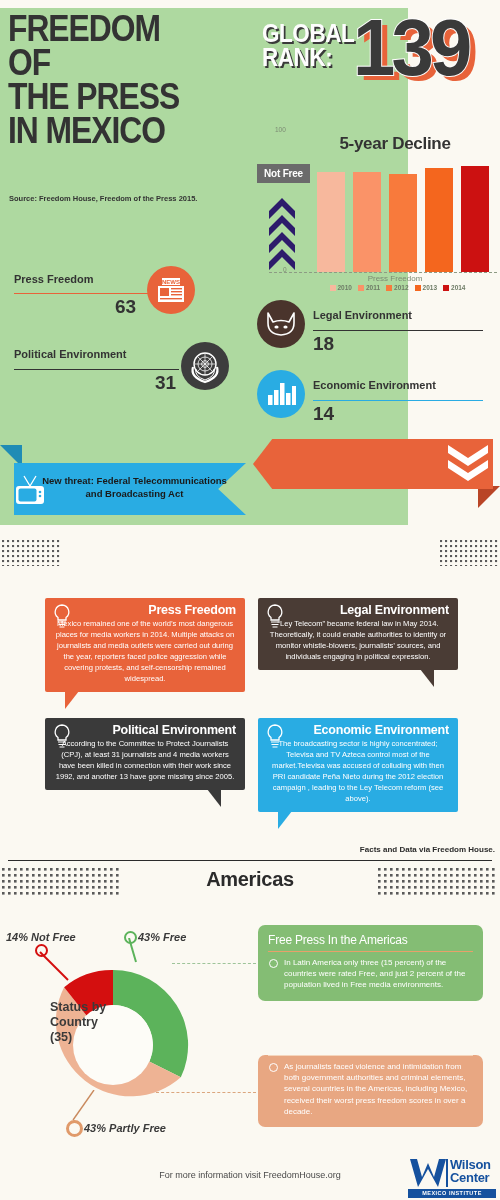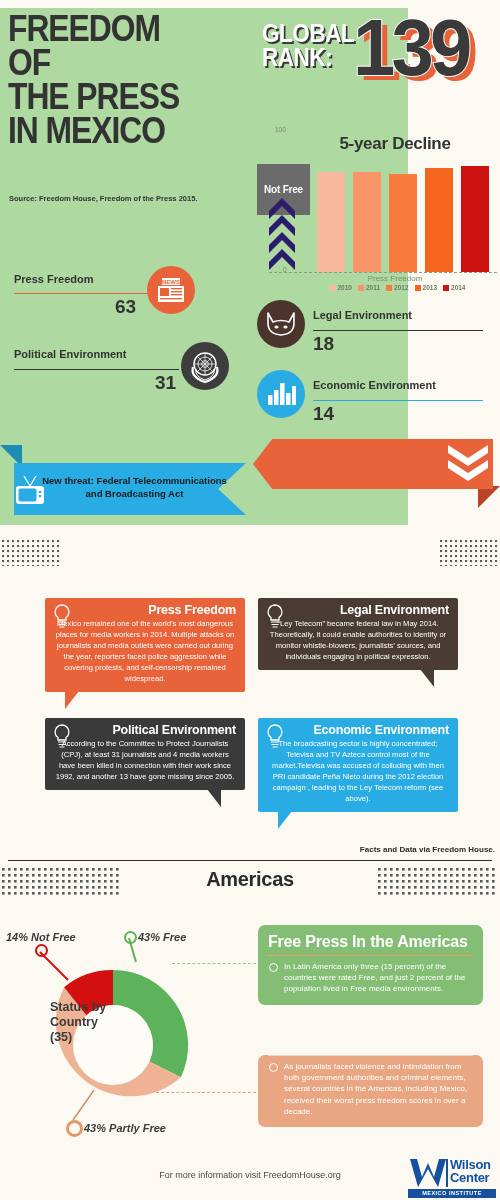--- a/index.html
+++ b/index.html
@@ -32,21 +32,21 @@
     -webkit-text-stroke:2px #fdfdfd;paint-order:stroke fill;transform:scaleX(0.95);}
 
   
   .chart{position:absolute;left:255px;top:118px;width:245px;height:165px;}
   .chart-title{position:absolute;left:40px;top:8px;width:200px;text-align:center;
     font-size:17px;font-weight:bold;color:#333;letter-spacing:-0.3px;}
   .axis-100{position:absolute;left:20px;top:0px;font-size:6.5px;color:#7c8a73;}
   .axis-0{position:absolute;left:28px;top:140px;font-size:6.5px;color:#7c8a73;}
   .baseline{position:absolute;left:14px;top:146px;width:228px;border-top:1px dashed #8d9b84;}
   .notfree{position:absolute;left:2px;top:38px;background:#6b6b6b;color:#fff;
-    font-size:10px;font-weight:bold;padding:20px 7px;letter-spacing:-0.2px;}
+    font-size:10px;font-weight:bold;padding:4px 7px;letter-spacing:-0.2px;}
   .chev-stack{position:absolute;left:14px;top:72px;width:26px;height:72px;}
   .bars{position:absolute;left:62px;top:20px;width:180px;height:126px;}
   .bar{position:absolute;bottom:0;width:28px;}
   .bar .rect{position:absolute;bottom:0;left:0;width:28px;}
   .bubble{position:absolute;left:4px;width:20px;height:20px;border-radius:50%;
     color:#fff;font-size:9px;font-weight:bold;text-align:center;line-height:20px;}
   .bubble:after{content:"";position:absolute;left:7px;top:16px;
     border-left:3px solid transparent;border-right:3px solid transparent;border-top:5px solid;}
   .chart-xlabel{position:absolute;left:45px;top:148px;width:190px;text-align:center;
     font-size:8px;color:#7c8a73;}
@@ -103,21 +103,21 @@
 
   
   .donut-wrap{position:absolute;left:18px;top:955px;width:205px;height:180px;}
   .donut-center{position:absolute;left:32px;top:45px;width:92px;text-align:left;
     font-size:12.5px;font-weight:bold;color:#3a3a3a;line-height:1.2;}
   .cal{position:absolute;font-size:11px;font-weight:bold;color:#3a3a3a;white-space:nowrap;font-style:italic;}
   .ring{position:absolute;width:9px;height:9px;border-radius:50%;}
 
   
   .sbox{position:absolute;width:225px;border-radius:7px;color:#fff;}
-  .sbox .h{font-size:16px;font-weight:bold;padding:8px 10px 4px 10px;letter-spacing:-0.2px;}
+  .sbox .h{font-size:12px;font-weight:normal;padding:8px 10px 4px 10px;letter-spacing:-0.2px;}
   .sbox .hr{height:0;margin:0 10px 5px 10px;}
   .sbox .b{font-size:8px;line-height:1.4;padding:0 10px 10px 26px;position:relative;}
   .sbox .b .bullet{position:absolute;left:11px;top:2px;width:7px;height:7px;
     border-radius:50%;border:1.2px solid #fff;}
   .leader{position:absolute;border-top:1px dashed;}
 
   
   .footer-txt{position:absolute;left:120px;top:1170px;width:260px;text-align:center;
     font-size:9px;color:#4a4a4a;}
   .wc{position:absolute;left:408px;top:1150px;width:88px;height:40px;margin-top:7px;}

